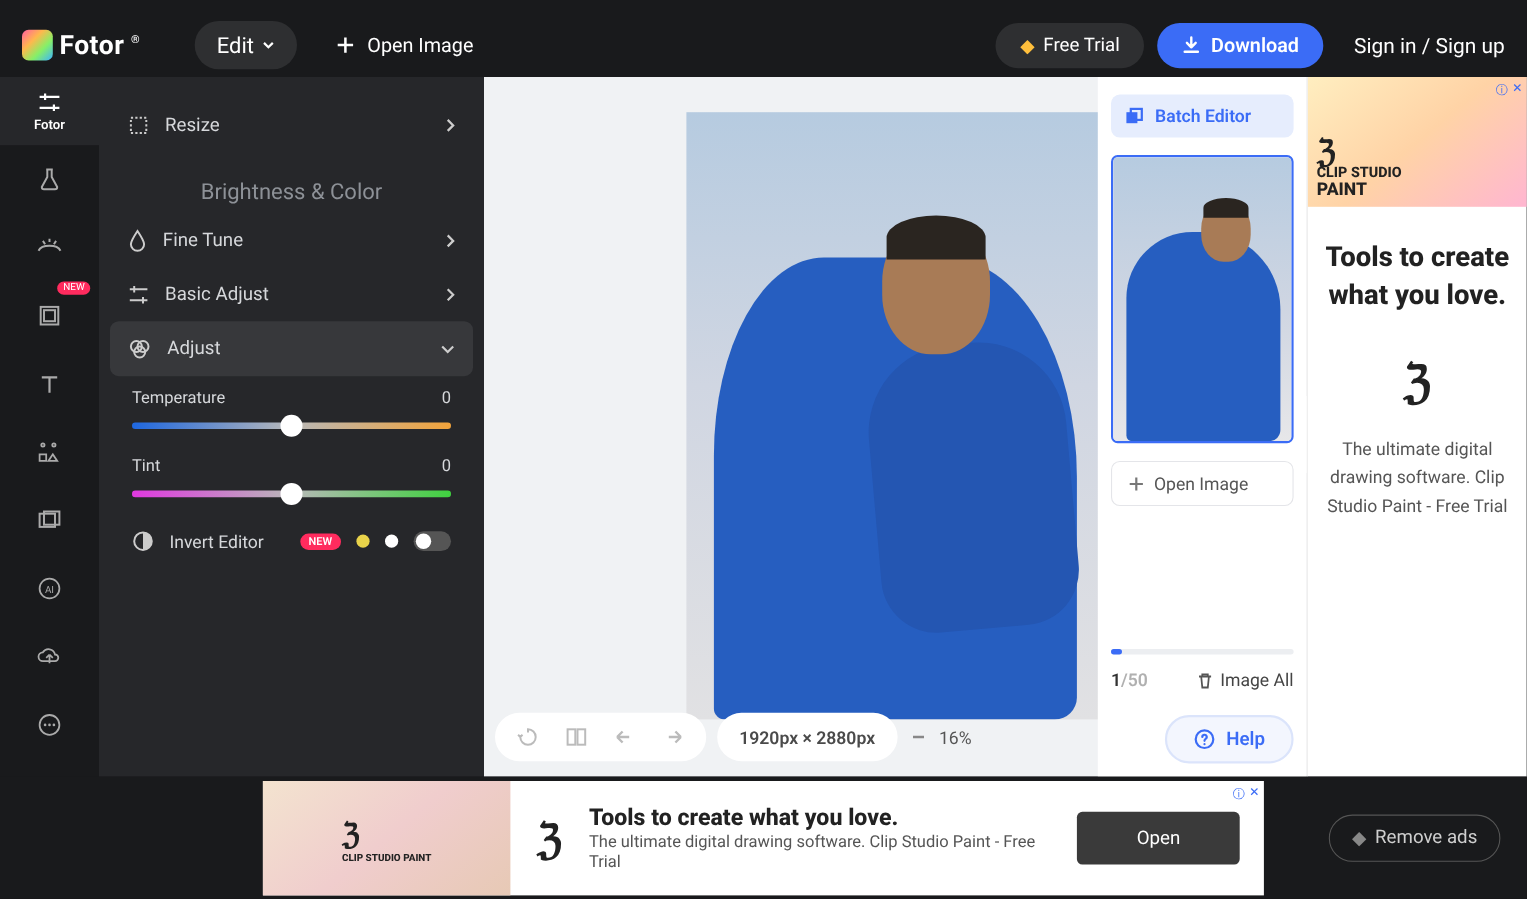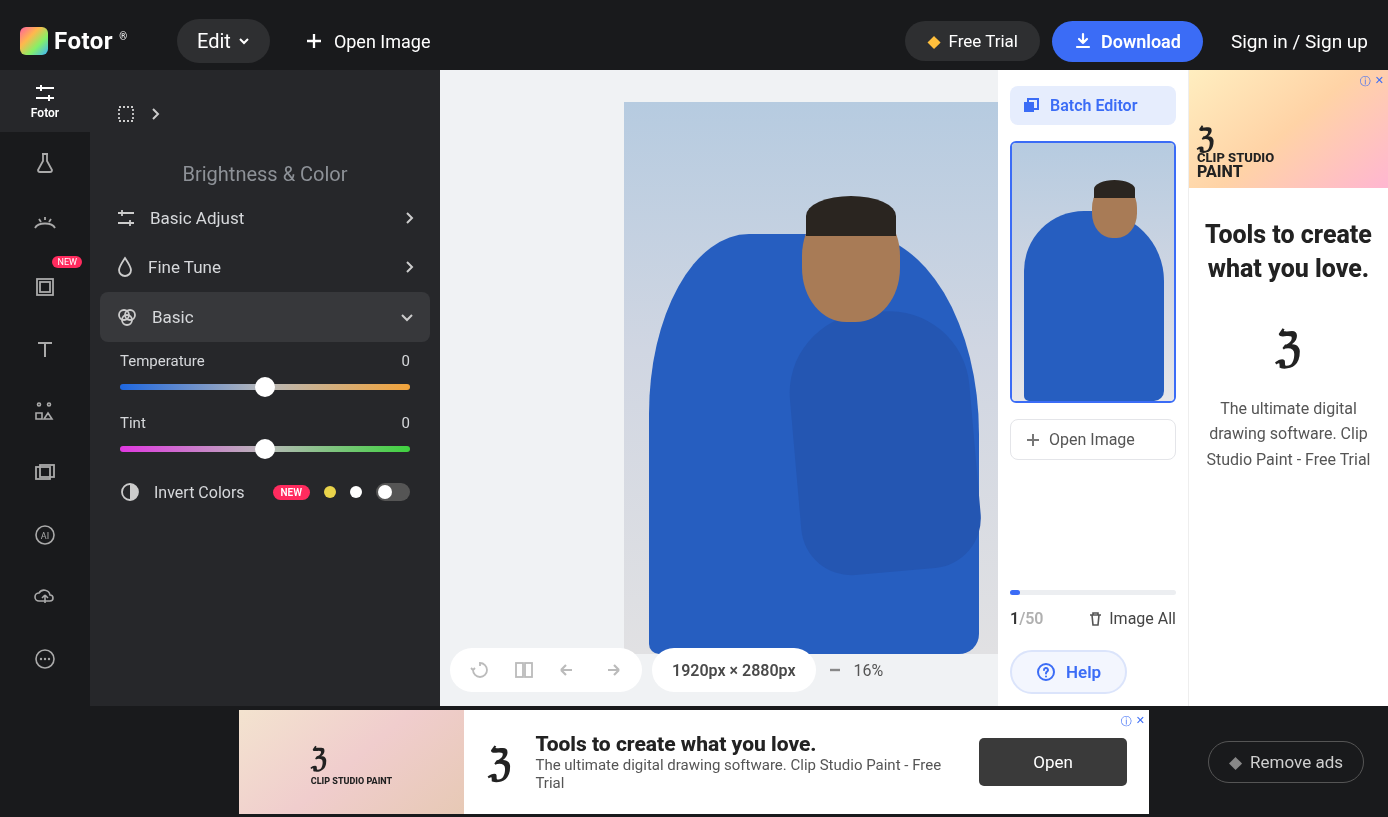--- a/index.html
+++ b/index.html
@@ -53,21 +53,21 @@
 .person-arm { position: absolute; left: 170px; top: 210px; width: 180px; height: 260px; background: #2456b2; border-radius: 80px 80px 50px 50px; transform: rotate(-5deg); }
 .collapse-tab { position: absolute; top: 360px; left: 440px; background: #191a1c; width: 16px; height: 70px; border-radius: 0 8px 8px 0; display: flex; align-items: center; justify-content: center; cursor: pointer; }
 .expand-tab { position: absolute; top: 360px; right: 200px; background: #fff; width: 22px; height: 70px; border-radius: 10px 0 0 10px; display: flex; align-items: center; justify-content: center; cursor: pointer; color: #888; }
 
 
 .canvas-toolbar { position: absolute; bottom: 14px; left: 10px; right: 10px; height: 44px; display: flex; align-items: center; gap: 10px; }
 .tb-pill { background: #fff; border-radius: 24px; height: 44px; display: inline-flex; align-items: center; padding: 0 20px; gap: 24px; color: #a0a0a0; }
 .dims-pill { font-weight: 600; color: #4a4a4a; font-size: 16px; }
 
 
-.batch { position: absolute; top: 70px; right: 200px; width: 190px; height: 636px; background: #fff; padding: 16px 12px; color: #333; }
+.batch { position: absolute; top: 70px; right: 200px; width: 190px; height: 636px; background: #fff; padding: 16px 12px; color: #333; text-align: right; }
 .batch-btn { background: #e6edfd; color: #3b6cf6; padding: 10px 12px; border-radius: 8px; display: flex; align-items: center; gap: 10px; font-weight: 600; cursor: pointer; font-size: 16px; }
 .thumb { margin-top: 16px; border: 2px solid #3b6cf6; border-radius: 6px; overflow: hidden; width: 166px; height: 262px; }
 .open-btn { margin-top: 16px; border: 1px solid #e4e5e9; border-radius: 8px; padding: 10px 14px; font-size: 16px; display: flex; align-items: center; gap: 8px; color: #555; cursor: pointer; }
 .batch-spacer { height: 130px; }
 .thin-track { position: relative; height: 5px; background: #eceef1; border-radius: 3px; margin-bottom: 14px; }
 .thin-track::before { content:''; position: absolute; left: 0; top: 0; width: 10px; height: 5px; background: #3b6cf6; border-radius: 3px; }
 .count-row { display: flex; align-items: center; justify-content: space-between; font-size: 16px; }
 .count-row .ct { color: #333; font-weight: 600; }
 .count-row .ct span { color: #b0b0b0; }
 .clear-all { display: inline-flex; align-items: center; gap: 6px; color: #444; cursor: pointer; }
@@ -190,50 +190,51 @@
         <circle cx="15" cy="11" r="1.2" fill="#aaa"></circle>
       </svg>
   </div>
 </div>
 
 <div class="panel">
   <div class="panel-row">
     <svg width="20" height="20" viewBox="0 0 20 20">
         <rect x="3" y="3" width="14" height="14" stroke="#ccc" stroke-width="1.8" fill="none" stroke-dasharray="2 2"></rect>
       </svg>
+    <span class="label">Resize</span>
     <svg width="10" height="14" viewBox="0 0 10 14">
         <path d="M3 2l5 5-5 5" stroke="#ccc" stroke-width="2" fill="none"></path>
       </svg>
   </div>
   <div class="section-title">Brightness &amp; Color</div>
+  <div class="panel-row">
+    <svg width="18" height="22" viewBox="0 0 18 22">
+        <path d="M9 2c4 6 6 9 6 12a6 6 0 11-12 0c0-3 2-6 6-12z" stroke="#ccc" stroke-width="1.8" fill="none"></path>
+      </svg>
+    <span class="label">Fine Tune</span>
+    <svg width="10" height="14" viewBox="0 0 10 14">
+        <path d="M3 2l5 5-5 5" stroke="#ccc" stroke-width="2" fill="none"></path>
+      </svg>
+  </div>
   <div class="panel-row">
     <svg width="20" height="18" viewBox="0 0 20 18">
         <path d="M2 4h16M2 14h16M6 1v6M14 11v6" stroke="#ccc" stroke-width="1.8"></path>
       </svg>
     <span class="label">Basic Adjust</span>
-    <svg width="10" height="14" viewBox="0 0 10 14">
-        <path d="M3 2l5 5-5 5" stroke="#ccc" stroke-width="2" fill="none"></path>
-      </svg>
-  </div>
-  <div class="panel-row">
-    <svg width="18" height="22" viewBox="0 0 18 22">
-        <path d="M9 2c4 6 6 9 6 12a6 6 0 11-12 0c0-3 2-6 6-12z" stroke="#ccc" stroke-width="1.8" fill="none"></path>
-      </svg>
-    <span class="label">Fine Tune</span>
     <svg width="10" height="14" viewBox="0 0 10 14">
         <path d="M3 2l5 5-5 5" stroke="#ccc" stroke-width="2" fill="none"></path>
       </svg>
   </div>
   <div class="panel-row group">
     <svg width="22" height="22" viewBox="0 0 22 22">
         <circle cx="8" cy="9" r="5" stroke="#ccc" stroke-width="1.8" fill="none"></circle>
         <circle cx="14" cy="9" r="5" stroke="#ccc" stroke-width="1.8" fill="none"></circle>
         <circle cx="11" cy="14" r="5" stroke="#ccc" stroke-width="1.8" fill="none"></circle>
       </svg>
-    <span class="label">Basic</span>
+    <span class="label">Adjust</span>
     <svg width="14" height="10" viewBox="0 0 14 10">
         <path d="M2 3l5 5 5-5" stroke="#ccc" stroke-width="2" fill="none"></path>
       </svg>
   </div>
 
   <div class="slider-block">
     <div class="slider-head">
       <span>Temperature</span>
       <span>0</span>
     </div>
@@ -250,21 +251,21 @@
     <div class="slider-track tint">
       <div class="slider-thumb"></div>
     </div>
   </div>
 
   <div class="invert-row">
     <svg width="20" height="20" viewBox="0 0 20 20">
         <circle cx="10" cy="10" r="8" stroke="#ccc" stroke-width="1.8" fill="none"></circle>
         <path d="M10 2a8 8 0 010 16z" fill="#ccc"></path>
       </svg>
-    <span style="flex:1">Invert Colors</span>
+    <span style="flex:1">Invert Editor</span>
     <span class="new-tag">NEW</span>
     <span class="color-dot" style="background:#e9d34a"></span>
     <span class="color-dot" style="background:#fff"></span>
     <div class="toggle"></div>
   </div>
 
 </div>
 
 <div class="collapse-tab">
   <svg width="8" height="14" viewBox="0 0 8 14">

